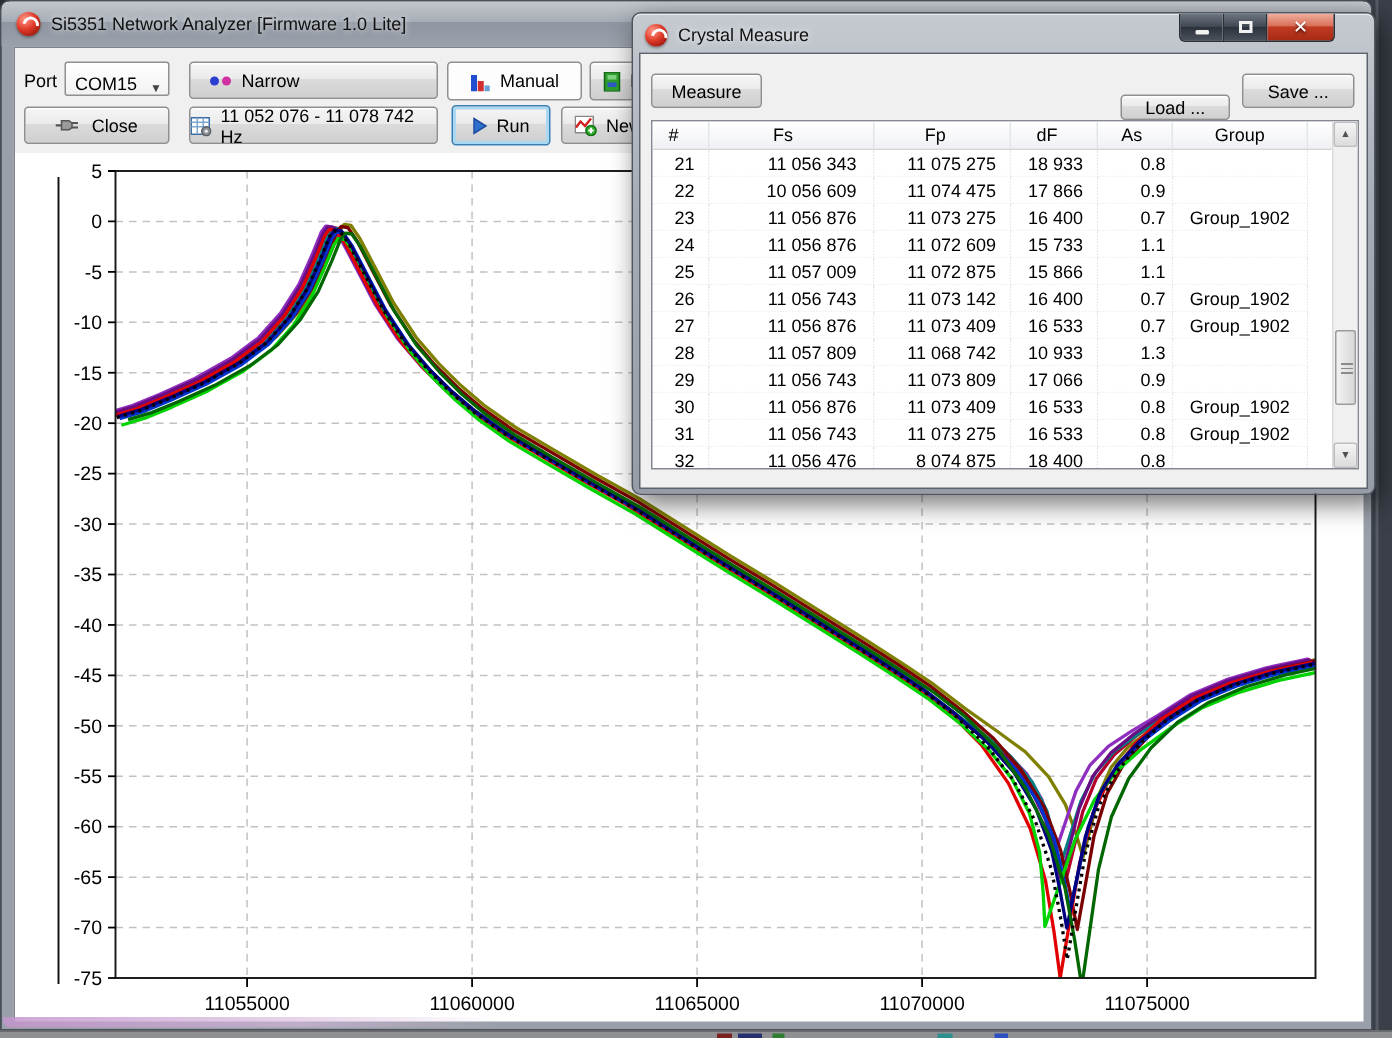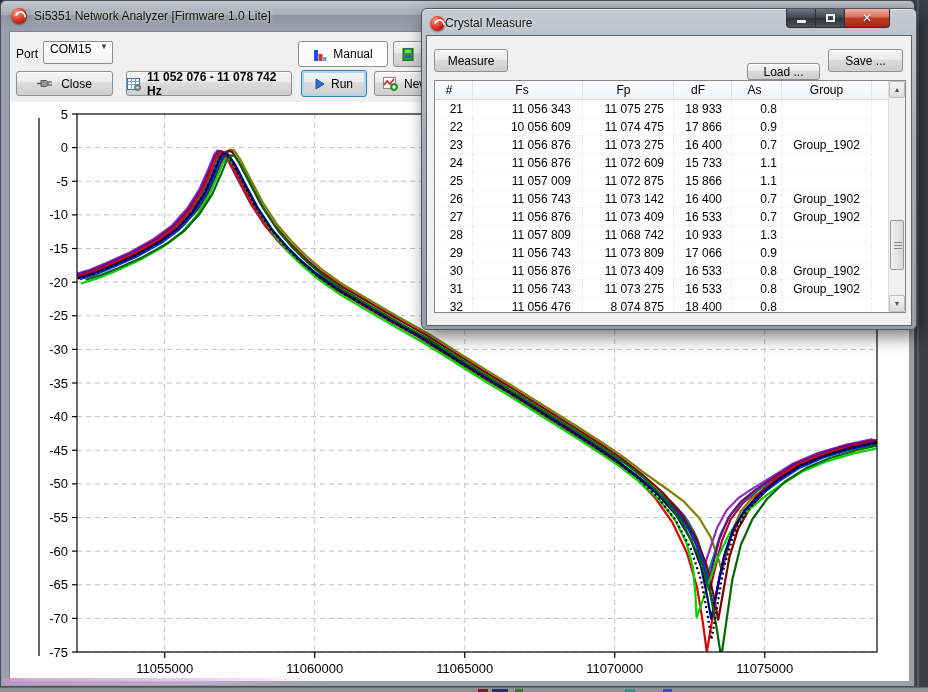--- a/index.html
+++ b/index.html
@@ -29,36 +29,36 @@
 
   
   .toolbar { position:absolute; left:0; top:0; width:100%; height:70px; background:#f0f0f0; }
   .tb-label { position:absolute; font-size:12px; }
   .btn { position:absolute; display:flex; align-items:center; justify-content:center; gap:6px;
     border:1px solid #8e8f8f; border-radius:3px; font-size:12px; cursor:default;
     background:linear-gradient(180deg,#f5f5f5,#ebebeb 45%,#dbdbdb 46%,#cfcfcf);
     box-shadow:inset 0 1px 0 #fff; }
   .btn.checked { background:#fdfdfd; }
   .btn.focused { border:1px solid #3c7fb1; box-shadow:0 0 0 2px #a9d9f2 inset, inset 0 1px 0 #fff; }
-  .combo { position:absolute; display:flex; align-items:flex-start; border:1px solid #8e8f8f; border-radius:2px;
+  .combo { position:absolute; display:flex; align-items:flex-end; border:1px solid #8e8f8f; border-radius:2px;
     background:linear-gradient(180deg,#fff,#f2f2f2); padding:0 4px 0 6px; justify-content:space-between; }
   .combo .arrow { font-size:8px; color:#444; margin-left:8px; }
 
   .ico { display:inline-block; line-height:0; }
 
   
   .chart-panel { position:absolute; left:0; top:70px; width:899px; height:579px; background:#fff; }
 
   
   .crystal-window { position:absolute; left:421px; top:8px; width:496px; height:322px;
     border:1px solid #50565f; border-radius:6px;
     background:linear-gradient(180deg,#c6cad1,#a6acb5 40%,#969da7);
     box-shadow:4px 6px 18px rgba(0,0,0,.55), inset 0 1px 0 rgba(255,255,255,.6); z-index:10; }
   .cw-titlebar { position:absolute; left:4px; top:2px; right:0; height:24px; display:flex; align-items:center;
-    padding-left:4px; }
+    gap:7px; padding-left:4px; }
   .cw-title { font-size:12px; color:#111; text-shadow:0 0 4px rgba(255,255,255,.9); }
   .caption-buttons { position:absolute; top:0; right:26px; display:flex; z-index:3; }
   .cap-btn { height:19px; border:1px solid #2b2f36; border-top:none; display:flex; align-items:center; justify-content:center; }
   .cap-min { width:30px; border-radius:0 0 0 4px;
     background:linear-gradient(180deg,#6e7682,#3f4650 50%,#2c323b 51%,#4a515b); }
   .cap-max { width:28px; border-left:none; border-right:none;
     background:linear-gradient(180deg,#6e7682,#3f4650 50%,#2c323b 51%,#4a515b); }
   .cap-close { width:46px; border-radius:0 0 4px 0;
     background:linear-gradient(180deg,#f0b0a0,#d9705a 45%,#c03a22 50%,#a62a14); color:#fff;
     font-size:12px; font-weight:bold; text-shadow:0 1px 2px rgba(0,0,0,.6); }
@@ -113,20 +113,29 @@
     <span class="mw-title">Si5351 Network Analyzer [Firmware 1.0 Lite]</span>
   </div>
 
   <div class="mw-client">
     <div class="toolbar">
       <span class="tb-label" style="left:6px; top:15px;">Port</span>
       <div class="combo" style="left:33px; top:9px; width:70px; height:23px;">
         <span>COM15</span>
         <span class="arrow">▼</span>
       </div>
+      <div class="btn" style="left:116px; top:9px; width:166px; height:25px; justify-content:flex-start; padding-left:12px;">
+        <span class="ico">
+          <svg width="16" height="8">
+              <circle cx="4" cy="4" r="3" fill="#2b3fd0"></circle>
+              <circle cx="12" cy="4" r="3" fill="#cf2fa0"></circle>
+            </svg>
+        </span>
+        <span>Narrow</span>
+      </div>
       <div class="btn checked" style="left:288px; top:9px; width:90px; height:26px;">
         <span class="ico">
           <svg width="14" height="13">
             <rect x="1" y="2" width="4" height="11" fill="#1f4fd0"></rect>
             <rect x="5.5" y="6" width="4" height="7" fill="#d03030"></rect>
             <rect x="10" y="9" width="3.5" height="4" fill="#6aa0d8"></rect>
           </svg>
         </span>
         <span>Manual</span>
       </div>
@@ -145,21 +154,21 @@
         <span class="ico">
           <svg width="18" height="9">
             <line x1="0" y1="4.5" x2="4" y2="4.5" stroke="#555" stroke-width="1.5"></line>
             <path d="M4,1.5 L9,1.5 L11,3 L11,6 L9,7.5 L4,7.5 Z" fill="#9a9a9a" stroke="#555" stroke-width="1"></path>
             <line x1="11" y1="3" x2="15" y2="3" stroke="#555" stroke-width="1.2"></line>
             <line x1="11" y1="6" x2="15" y2="6" stroke="#555" stroke-width="1.2"></line>
           </svg>
         </span>
         <span>Close</span>
       </div>
-      <div class="btn" style="left:116px; top:39px; width:166px; height:25px;font-weight:bold;">
+      <div class="btn" style="left:116px; top:39px; width:166px; height:25px;">
         <span class="ico">
           <svg width="14" height="14">
             <rect x="0.5" y="1.5" width="12" height="11" fill="#fff" stroke="#3a6ea5"></rect>
             <line x1="0.5" y1="4.5" x2="12.5" y2="4.5" stroke="#7fa8d0"></line>
             <line x1="0.5" y1="7.5" x2="12.5" y2="7.5" stroke="#7fa8d0"></line>
             <line x1="4.5" y1="1.5" x2="4.5" y2="12.5" stroke="#7fa8d0"></line>
             <line x1="8.5" y1="1.5" x2="8.5" y2="12.5" stroke="#7fa8d0"></line>
             <circle cx="10.5" cy="10.5" r="3" fill="#8a8f96" stroke="#5a5f66"></circle>
             <circle cx="10.5" cy="10.5" r="1.1" fill="#e8e8e8"></circle>
           </svg>

